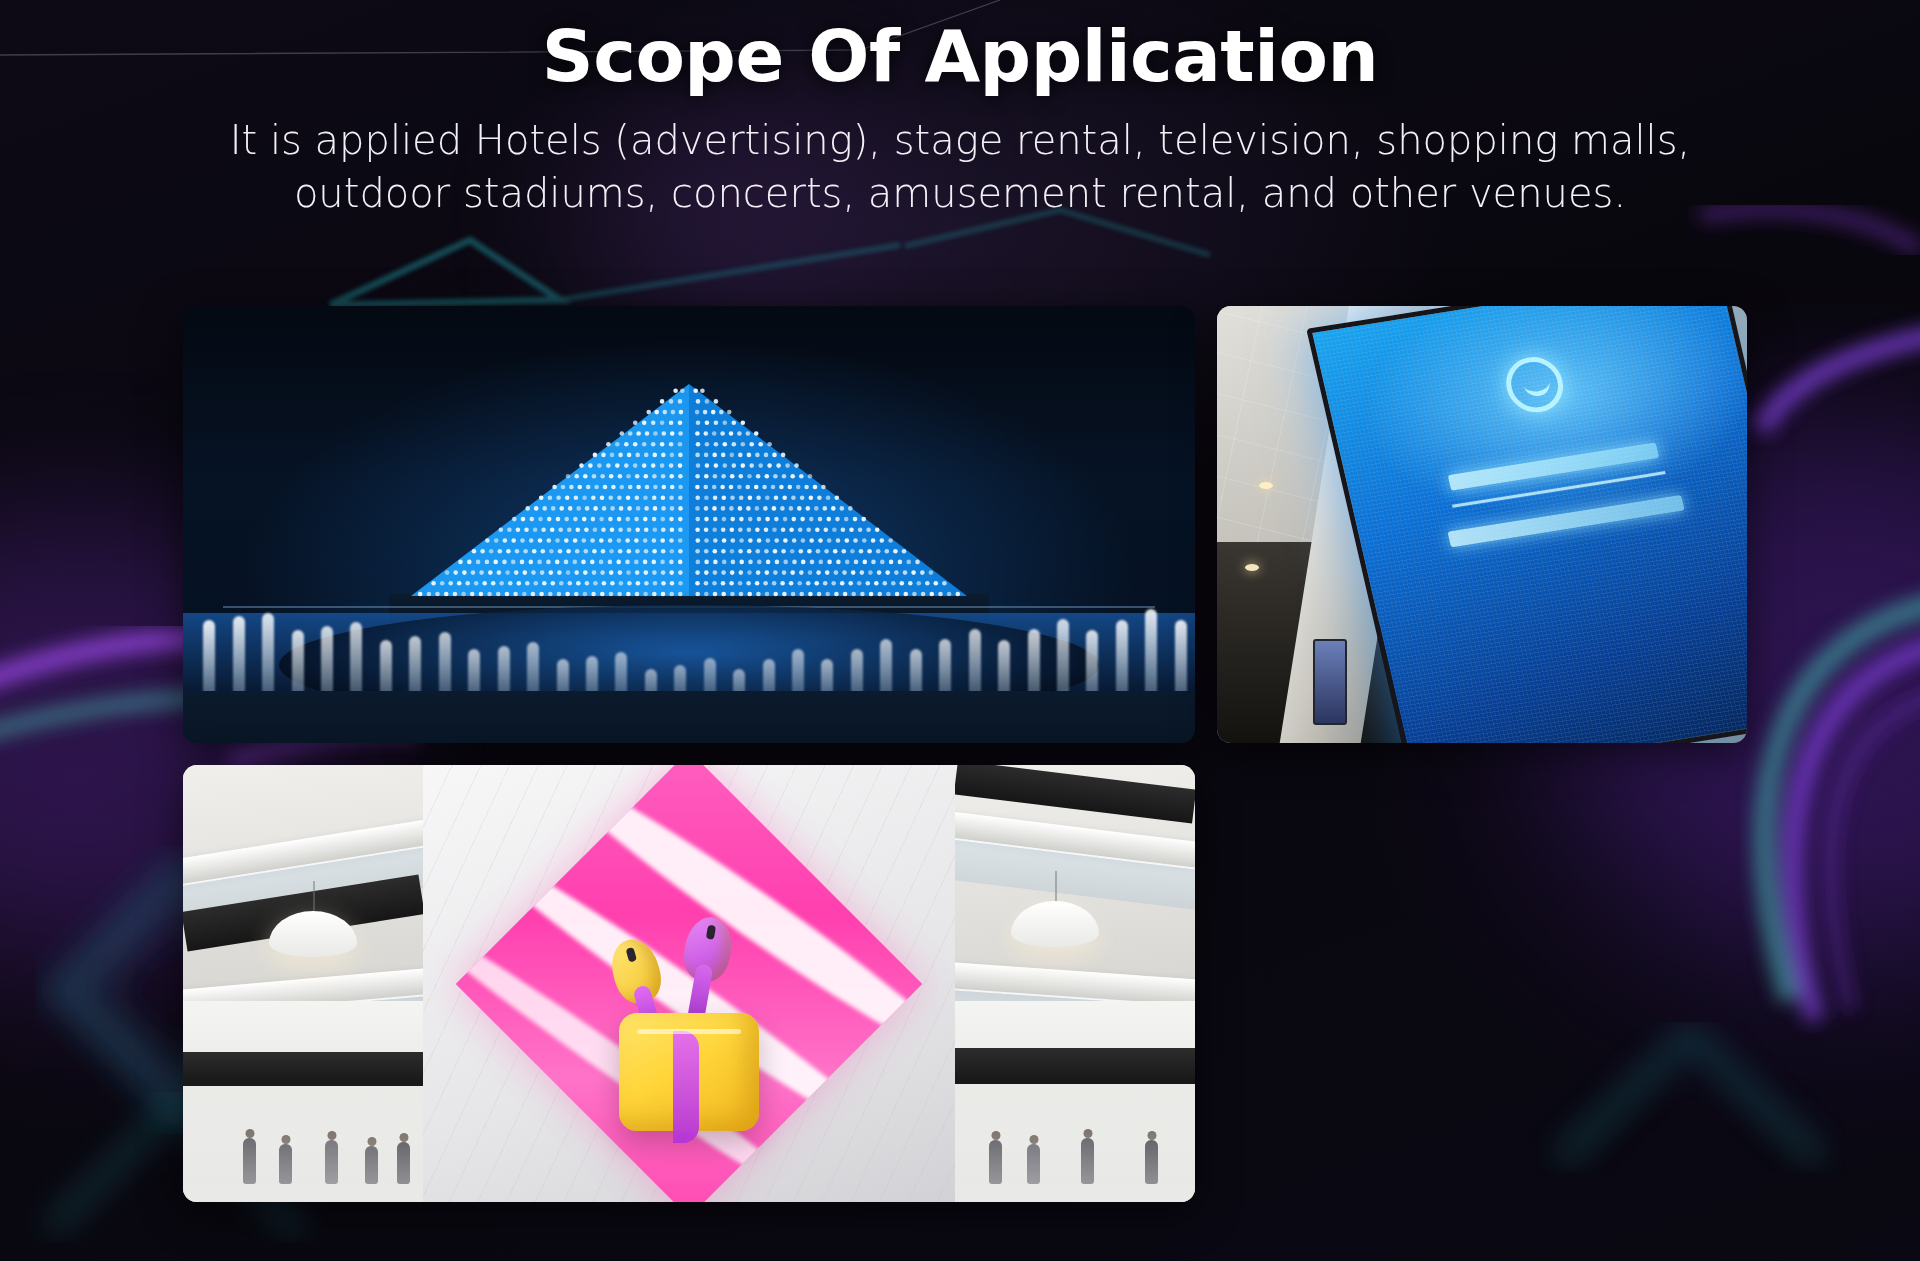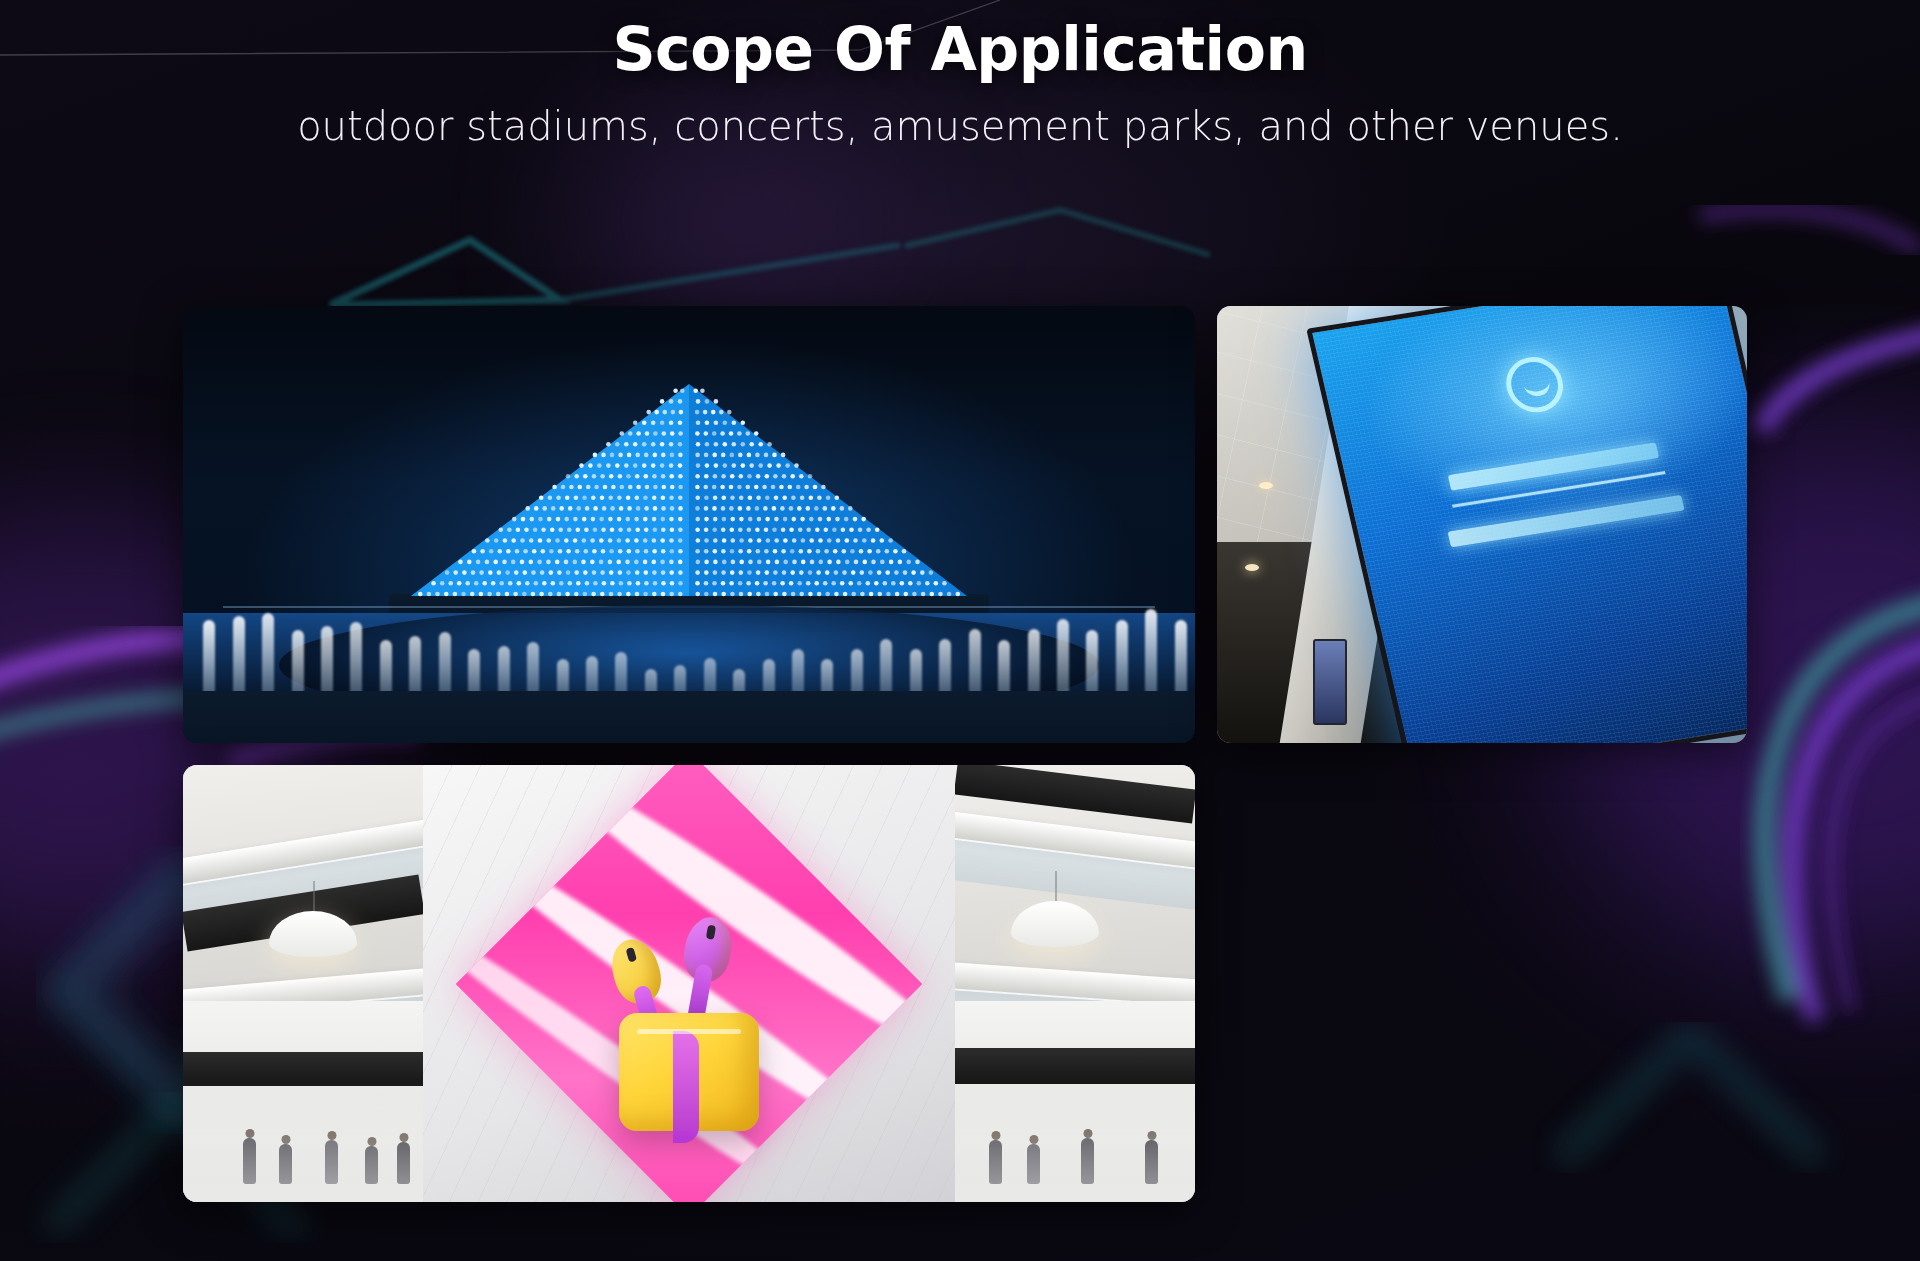--- a/index.html
+++ b/index.html
@@ -29,21 +29,21 @@
   }
 
   .neon-svg { position:absolute; inset:0; width:1920px; height:1261px; }
 
   
   .header { position:absolute; top:0; left:0; width:1920px; text-align:center; z-index:5; }
   .title {
     margin-top:14px;
     font-family:"DejaVu Sans", sans-serif;
     font-weight:bold;
-    font-size:60px;
+    font-size:72px;
     letter-spacing:-0.5px;
     color:#ffffff;
     text-shadow:0 2px 18px rgba(0,0,0,.8);
   }
   .subtitle {
     margin-top:16px;
     font-family:"DejaVu Sans", sans-serif;
     font-weight:300;
     font-size:40px;
     line-height:1.32;
@@ -420,21 +420,22 @@
       </g>
       <g filter="url(#soft)" opacity=".5">
         <path d="M 1700 215 C 1790 200, 1870 215, 1920 250" stroke="#6a2fae" stroke-width="16" fill="none"></path>
       </g>
     </svg>
   </div>
 
   <div class="header">
     <h1 class="title">Scope Of Application</h1>
     <p class="subtitle">
-      <span>outdoor stadiums, concerts, amusement parks, and other venues.</span>
+      <span>It is applied Hotels (advertising), stage rental, television, shopping malls,</span>
+      <span>outdoor stadiums, concerts, amusement rental, and other venues.</span>
     </p>
   </div>
 
   <div class="gallery">
 
     <div class="card c1">
       <div class="c1-sky"></div>
 
       <div class="c1-base"></div>
 

